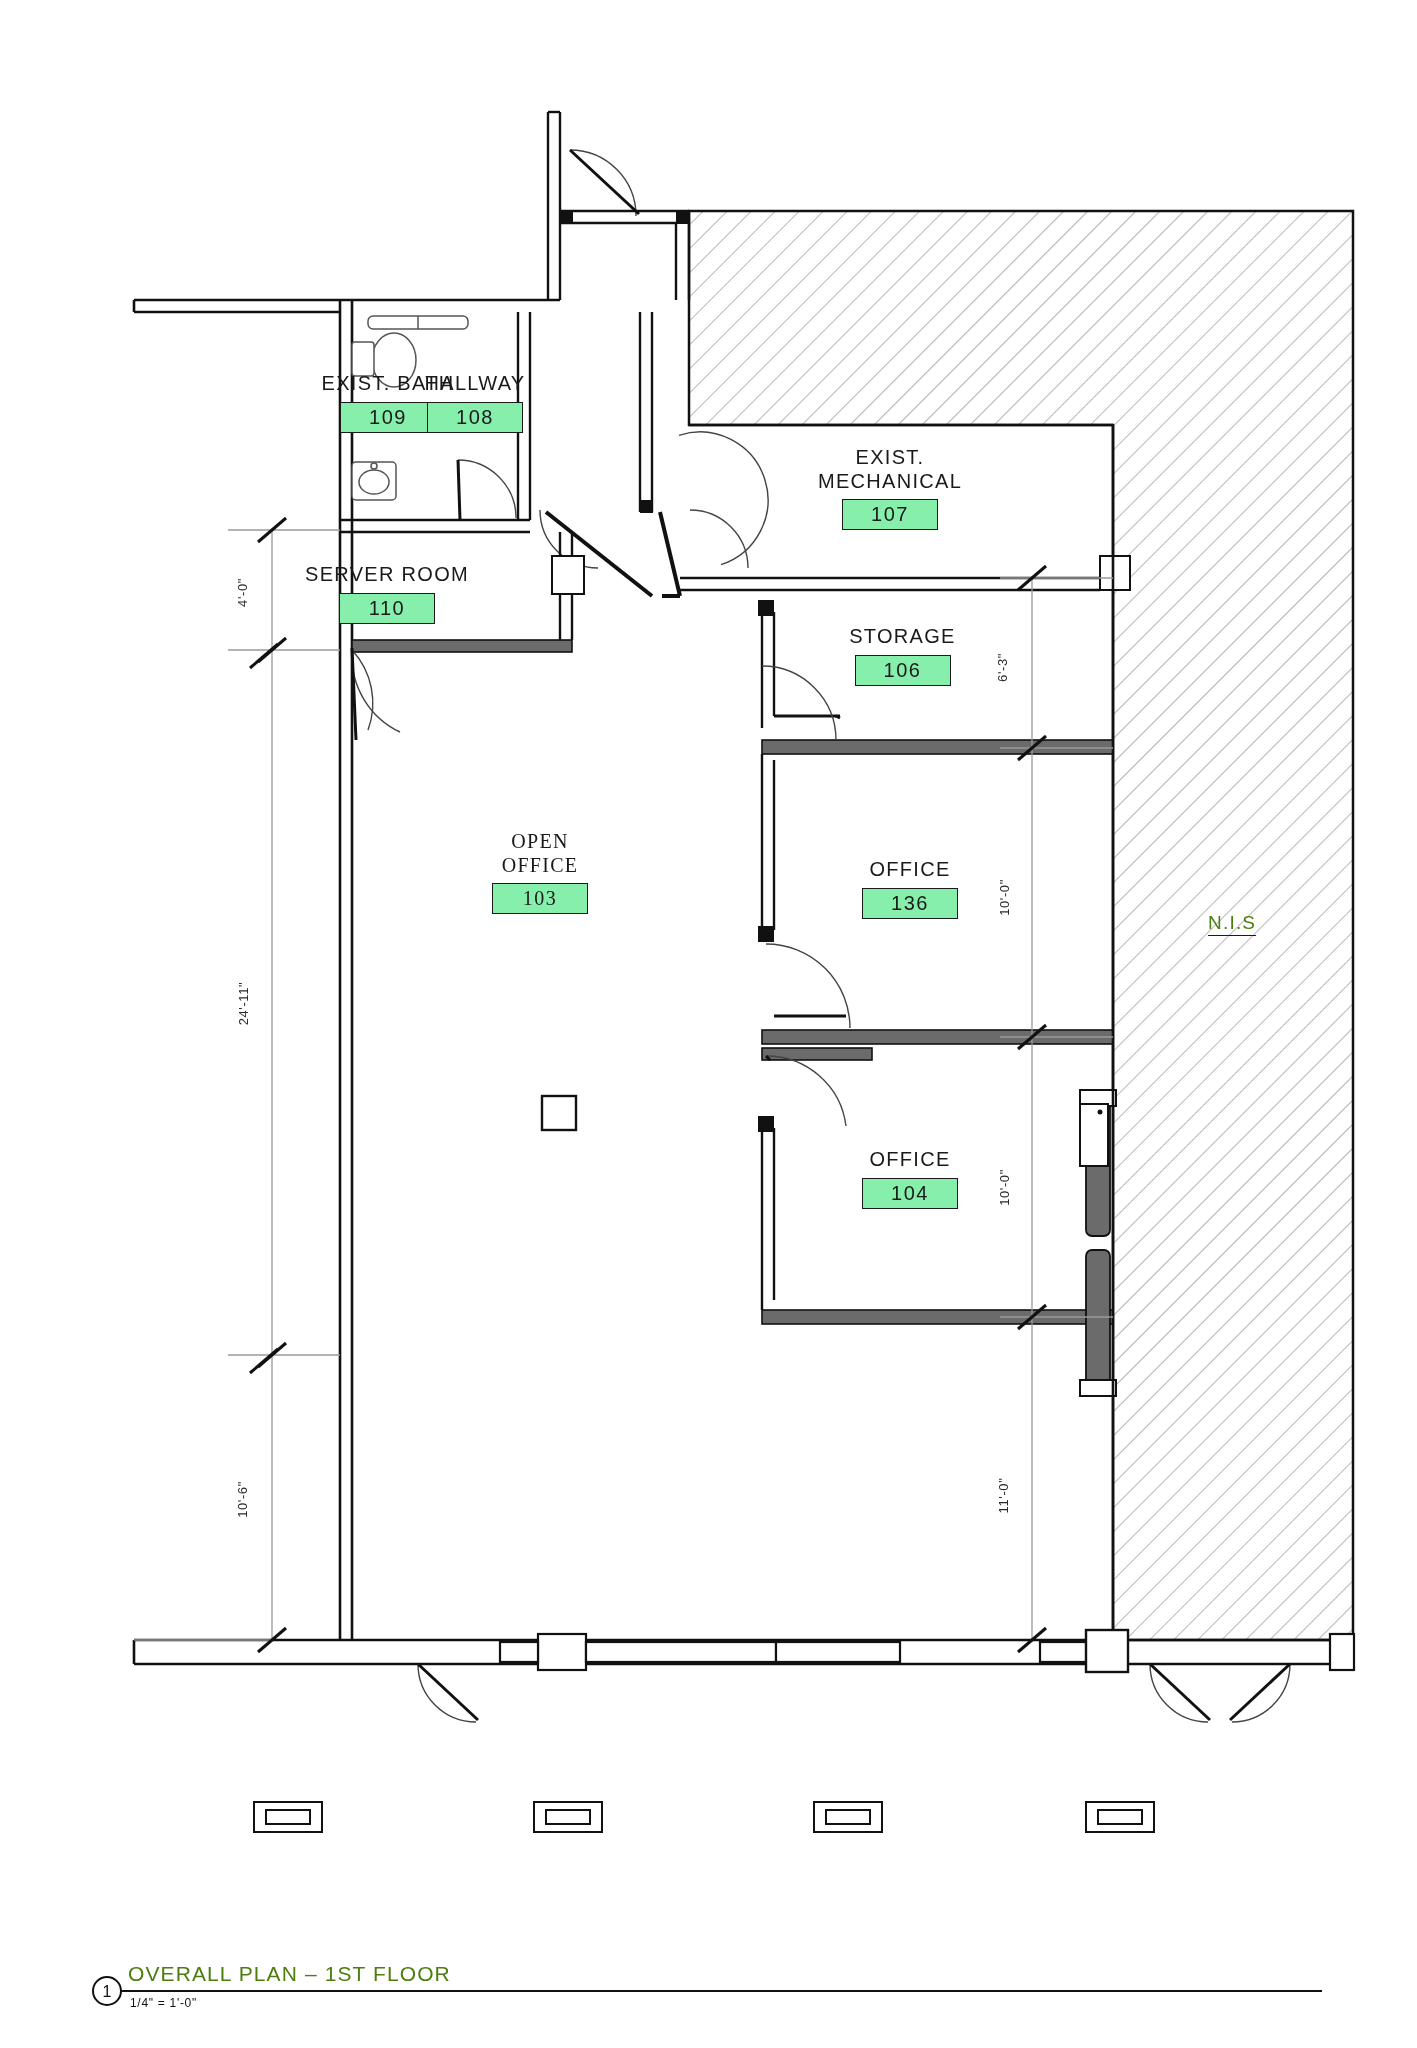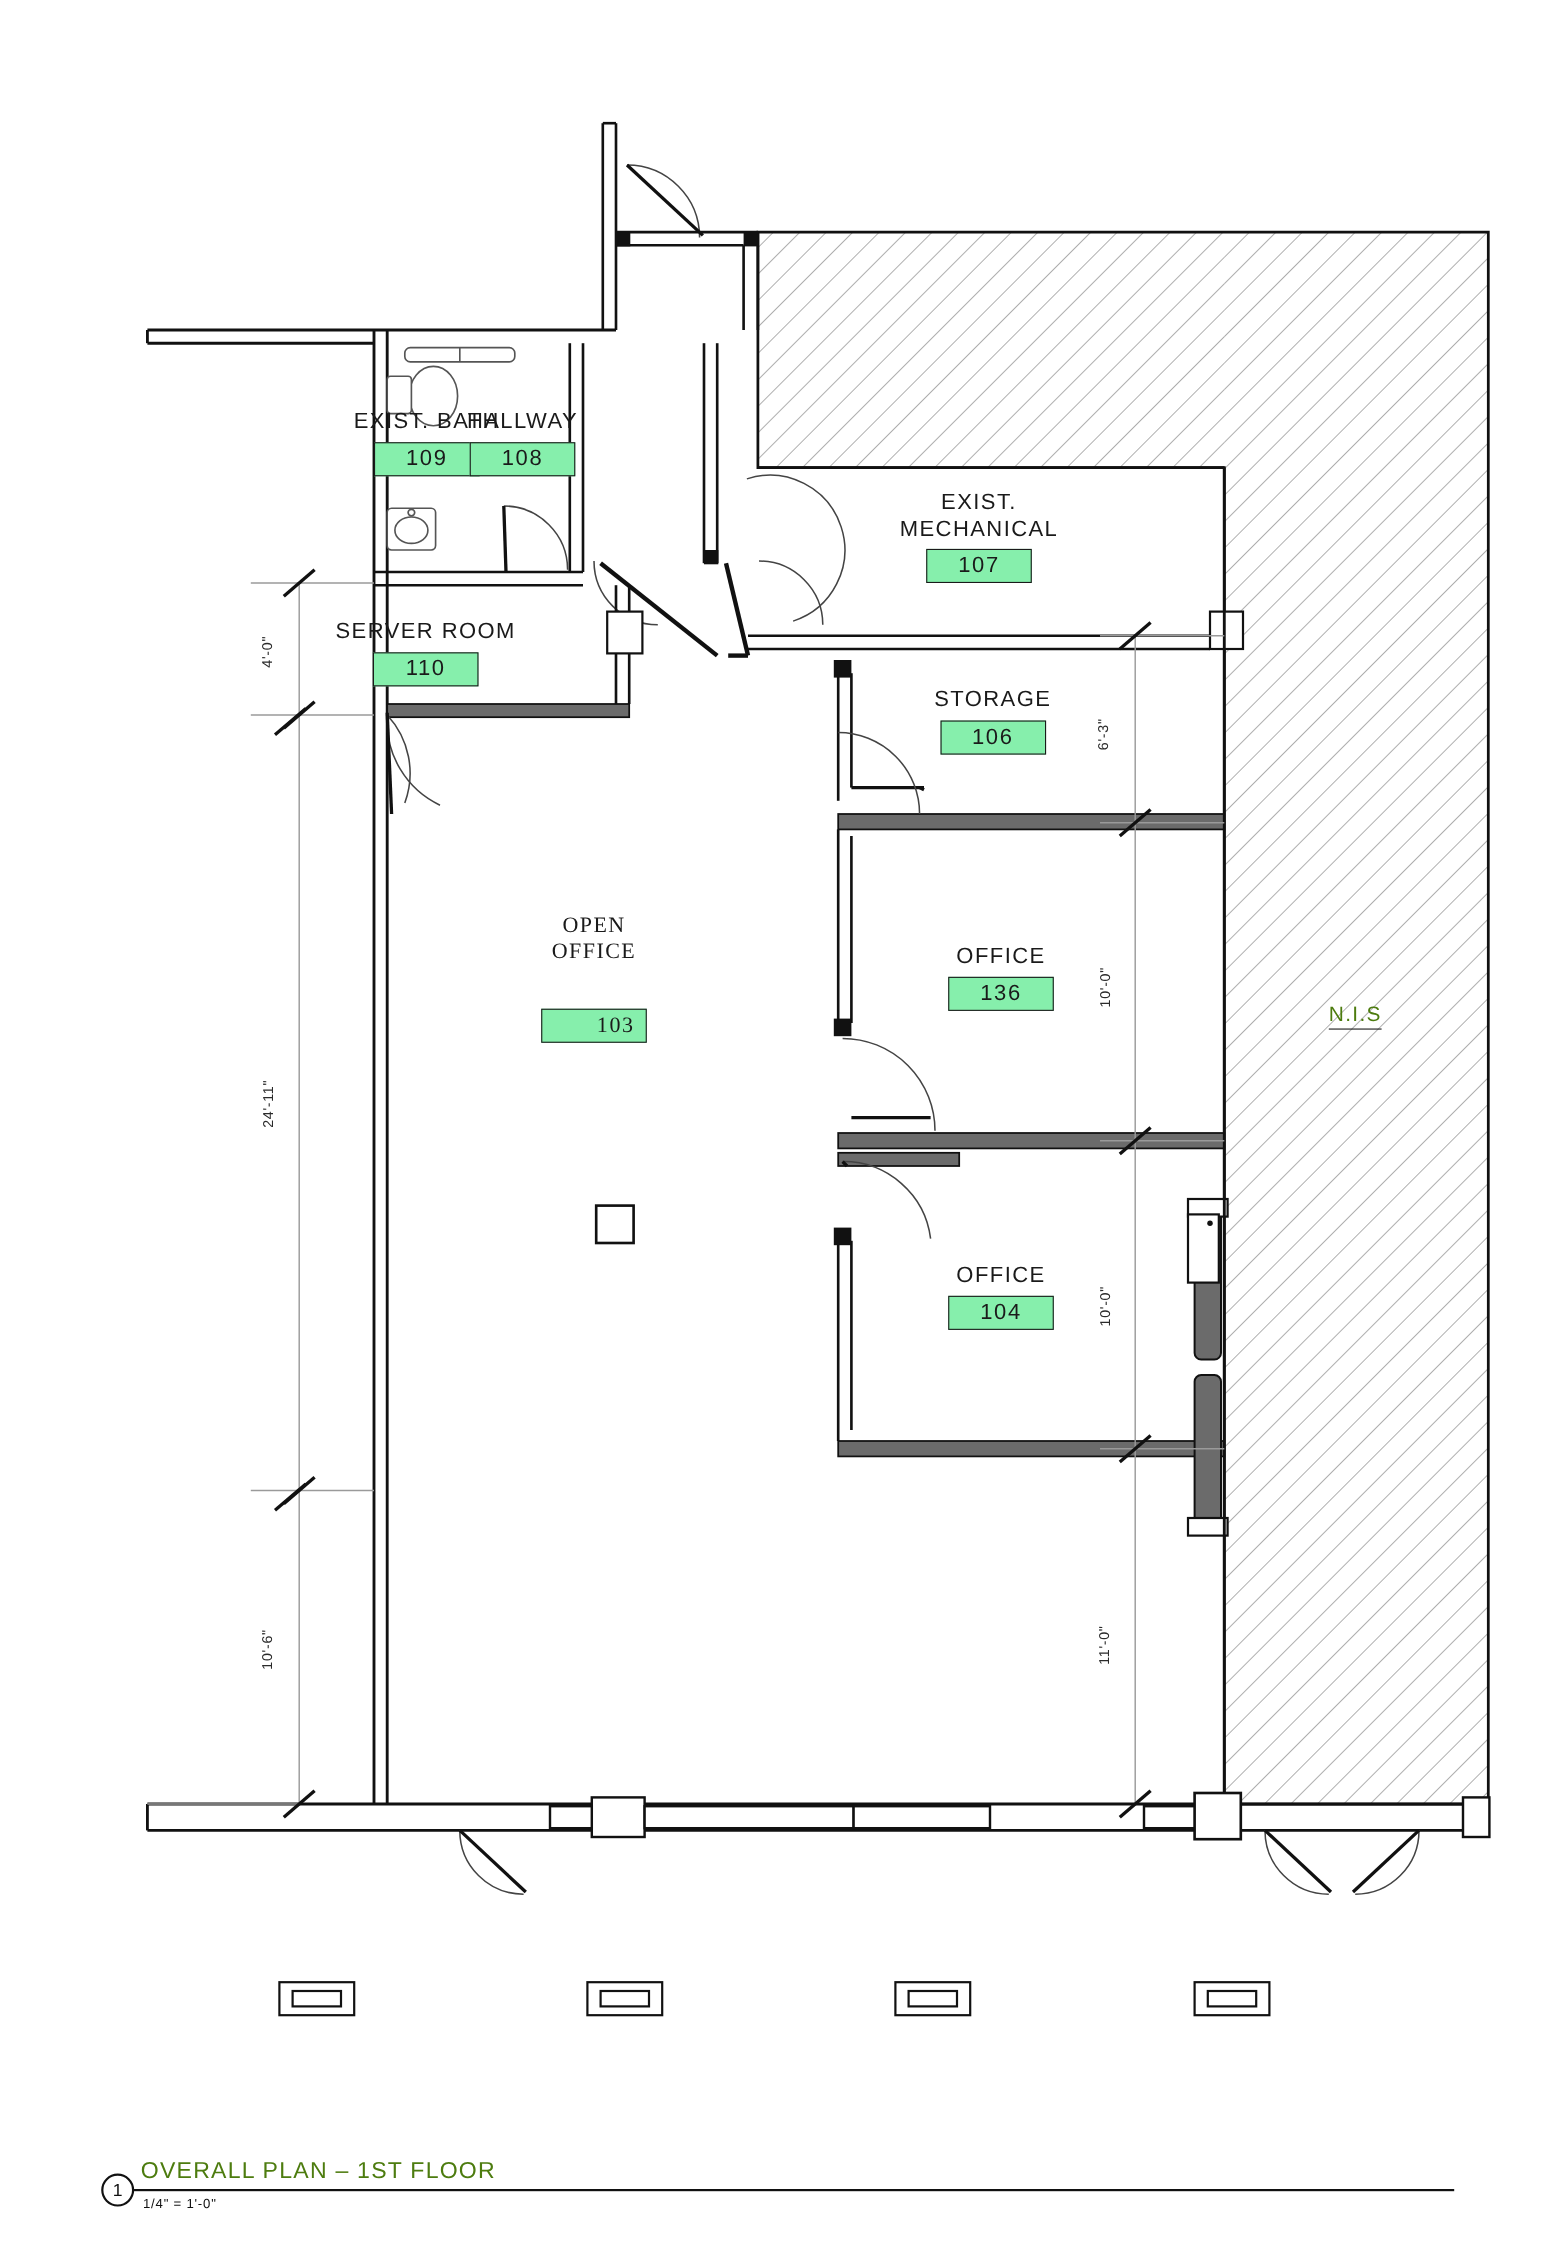--- a/index.html
+++ b/index.html
@@ -411,21 +411,21 @@
 </div>
 
 <div class="room-tag" style="left:820px; top:625px; width:165px;">
   <span class="rname">STORAGE</span>
   <span class="rnum">106</span>
 </div>
 
 <div class="room-tag" style="left:460px; top:830px; width:160px;font-family:Liberation Serif, serif;">
   <span class="rname">OPEN
 OFFICE</span>
-  <span class="rnum" style="margin-top:40px;text-align:right;">103</span>
+  <span class="rnum" style="margin-top:6px;">103</span>
 </div>
 
 <div class="room-tag" style="left:840px; top:858px; width:140px;">
   <span class="rname">OFFICE</span>
   <span class="rnum">136</span>
 </div>
 
 <div class="room-tag" style="left:840px; top:1148px; width:140px;">
   <span class="rname">OFFICE</span>
   <span class="rnum">104</span>

